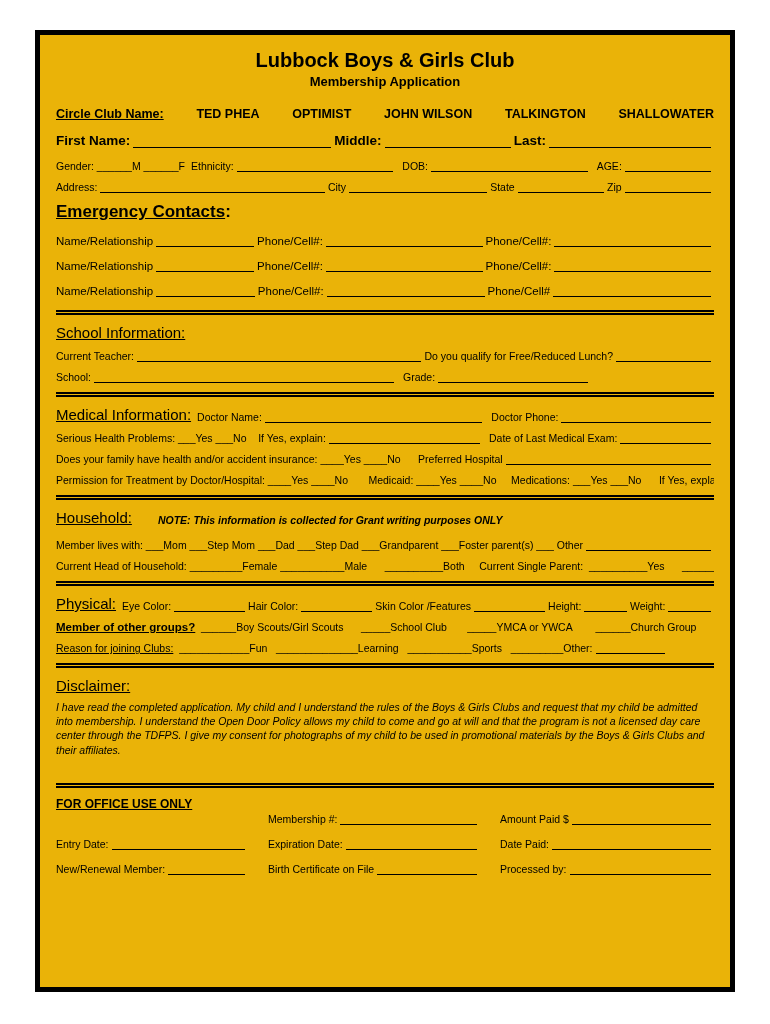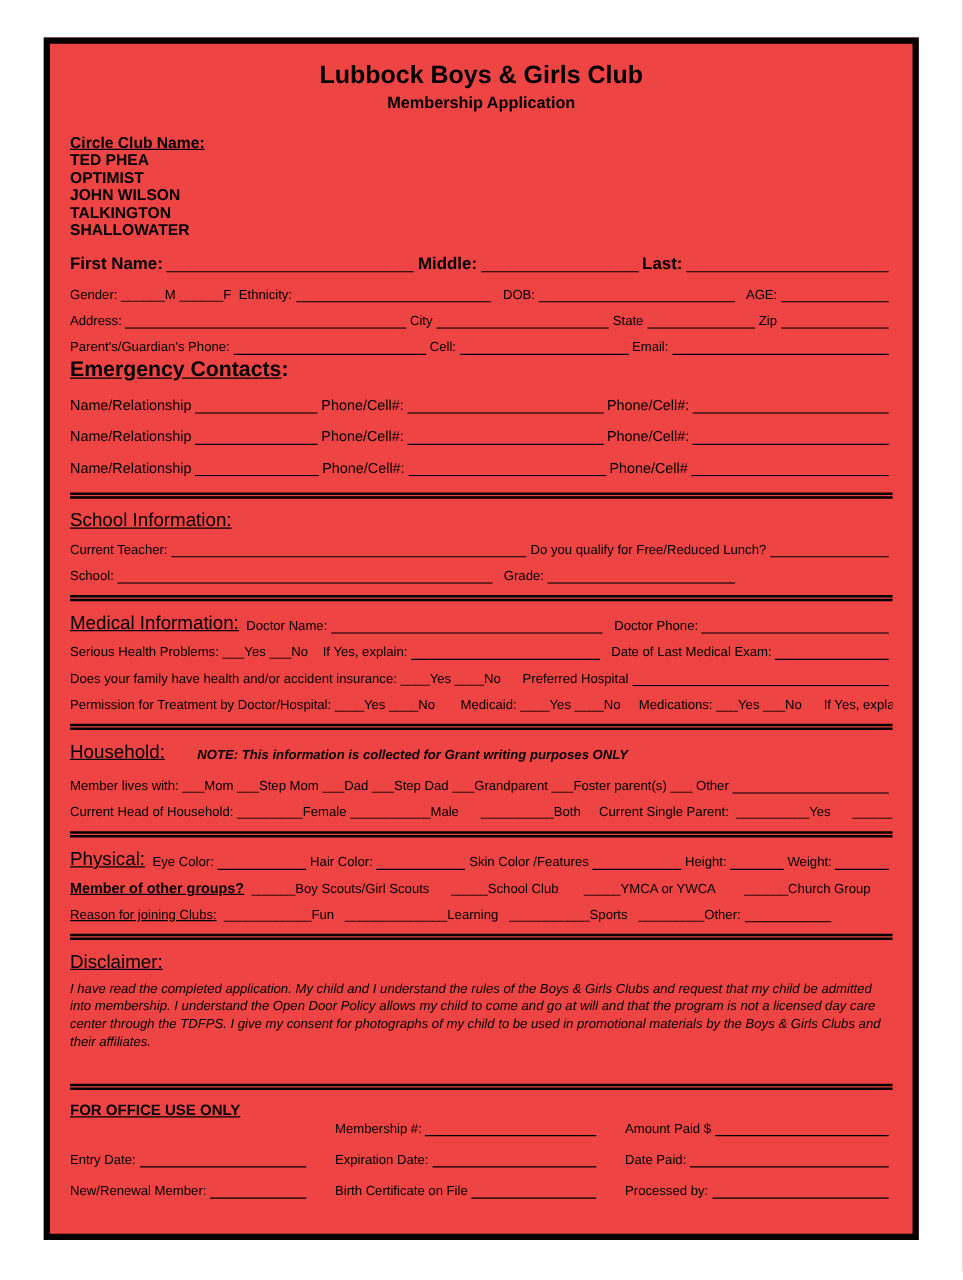--- a/index.html
+++ b/index.html
@@ -9,37 +9,37 @@
     font-family:"Liberation Sans", sans-serif;
     color:#000;
     position:relative;
   }
   .page {
     position:absolute; left:35px; top:30px;
     width:700px; height:962px;
     border:5px solid #000;
     padding:10px 16px 8px 16px;
     overflow:hidden;
-    background:#ef4444;
+    background:#eab308;
   }
   .title { text-align:center; font-size:20px; font-weight:bold; margin-top:4px; }
   .subtitle { text-align:center; font-size:13px; font-weight:bold; margin-top:2px; margin-bottom:18px; }
 
   .line { display:flex; align-items:flex-end; font-size:10.5px; margin:9px 0; overflow:hidden; }
   .line .t { white-space:pre; }
   .fill { flex:1 1 auto; border-bottom:1px solid #000; height:3px; margin:0 3px; min-width:14px; }
   .blank { display:inline-block; border-bottom:1px solid #000; height:3px; margin:0 3px; }
   .f06{flex:0.6;} .f1{flex:1;} .f11{flex:1.1;} .f14{flex:1.4;} .f16{flex:1.6;} .f18{flex:1.8;}
   .f2{flex:2;} .f22{flex:2.2;} .f26{flex:2.6;}
   .b { font-weight:bold; }
   .u { text-decoration:underline; }
   .g { margin-left:6px; }
 
   .club-row { display:flex; justify-content:space-between; align-items:baseline;
-              font-size:12.5px; font-weight:bold; margin:4px 0 12px;flex-direction:column; }
+              font-size:12.5px; font-weight:bold; margin:4px 0 12px; }
   .name-row { font-size:13.5px; font-weight:bold; margin:10px 0 12px; }
 
   .h-big { font-size:17px; font-weight:bold; }
   .h-mid { font-size:15px; font-weight:normal; }
   .h-underline { text-decoration:underline; }
 
   .emg-row { font-size:11.5px; margin:13px 0; }
 
   .rule { height:5px; border-top:2px solid #000; border-bottom:2px solid #000; margin:9px 0; }
 
@@ -96,28 +96,20 @@
     <span class="fill f26"></span>
     <span class="t">City</span>
     <span class="fill f16"></span>
     <span class="t">State</span>
     <span class="fill f1"></span>
     <span class="t">Zip</span>
     <span class="fill f1"></span>
   </div>
 
 
-  <div class="line" style="margin-bottom:2px;">
-    <span class="t">Parent's/Guardian's Phone:</span>
-    <span class="fill f16"></span>
-    <span class="t">Cell:</span>
-    <span class="fill f14"></span>
-    <span class="t">Email:</span>
-    <span class="fill f18"></span>
-  </div>
 
   <div class="heading-line" style="margin:0 0 2px;">
     <span class="h-big h-underline">Emergency Contacts</span>
     <span class="h-big">:</span>
   </div>
 
   <div class="line emg-row">
     <span class="t">Name/Relationship</span>
     <span class="fill f1"></span>
     <span class="t">Phone/Cell#:</span>

